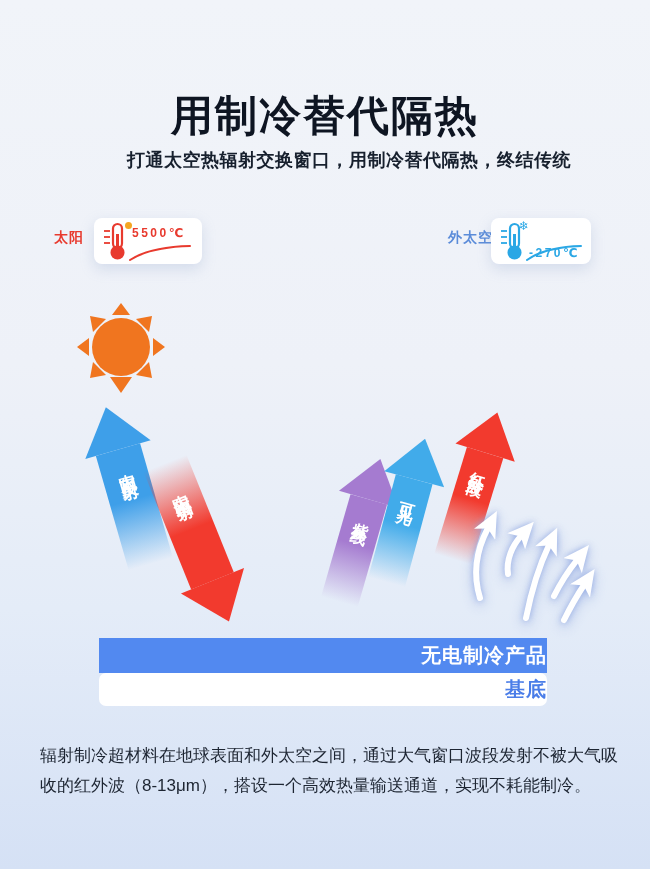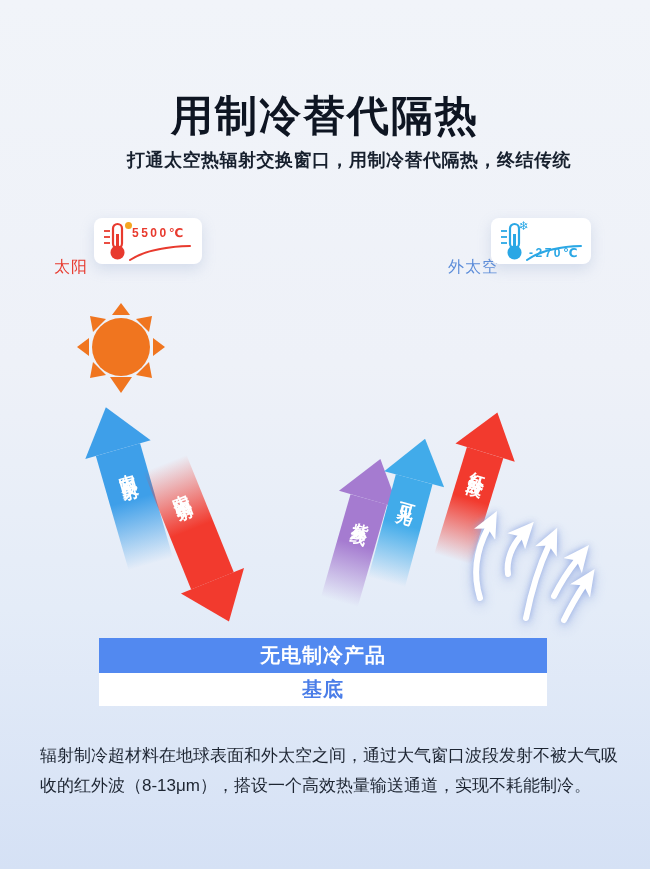--- a/index.html
+++ b/index.html
@@ -11,21 +11,21 @@
   
   .title{
     position:absolute;top:88px;left:0;width:100%;text-align:center;
     font-size:42px;font-weight:800;letter-spacing:2px;color:#0e1522;
   }
   .subtitle{
     position:absolute;top:148px;left:0;width:100%;text-align:center;
     font-size:18px;font-weight:700;letter-spacing:.5px;color:#17202e;padding-left:24px;
   }
   
-  .side-label{position:absolute;font-size:16px;font-weight:400;letter-spacing:1px;margin-top:28px;}
+  .side-label{position:absolute;font-size:14px;font-weight:700;letter-spacing:1px;}
   .side-label.hot{left:54px;top:229px;color:#e83a2e;}
   .side-label.cold{left:448px;top:229px;color:#5b8cd9;}
   .thermo-card{
     position:absolute;top:218px;height:46px;background:#ffffff;border-radius:8px;
     box-shadow:0 5px 14px rgba(140,160,200,.28);
   }
   .thermo-card.hot{left:94px;width:108px;border-radius:8px;}
   .thermo-card.cold{left:491px;width:100px;}
   .thermo-svg{position:absolute;left:8px;top:4px;}
   .sun-dot{position:absolute;left:31px;top:4px;width:7px;height:7px;border-radius:50%;background:#f5a623;}
@@ -49,24 +49,24 @@
     position:absolute;left:50%;transform:translateX(-50%);
     writing-mode:vertical-rl;text-orientation:upright;
     color:#ffffff;font-weight:700;letter-spacing:3px;white-space:nowrap;
   }
   
   .heat-svg{
     position:absolute;left:452px;top:492px;
     filter:drop-shadow(0 0 3px rgba(140,165,225,.85)) drop-shadow(0 4px 6px rgba(140,165,225,.45));
   }
   
-  .bar{position:absolute;left:99px;width:448px;display:flex;align-items:center;justify-content:center;
+  .bar{position:absolute;left:99px;width:448px;display:flex;align-items:center;justify-content:flex-end;
        font-size:20px;font-weight:700;letter-spacing:1px;}
   .bar.product{top:638px;height:35px;background:#5289f0;color:#ffffff;}
-  .bar.substrate{top:673px;height:33px;background:#ffffff;color:#4a7de8;}
+  .bar.substrate{top:673px;height:33px;background:#ffffff;color:#4a7de8;border-radius:7px;}
   
   .desc{
     position:absolute;left:40px;top:741px;width:578px;
     font-size:17px;line-height:30px;font-weight:500;color:#1d2532;text-align:justify;
   }
 </style>
 </head>
 <body>
 
 <div class="canvas">

